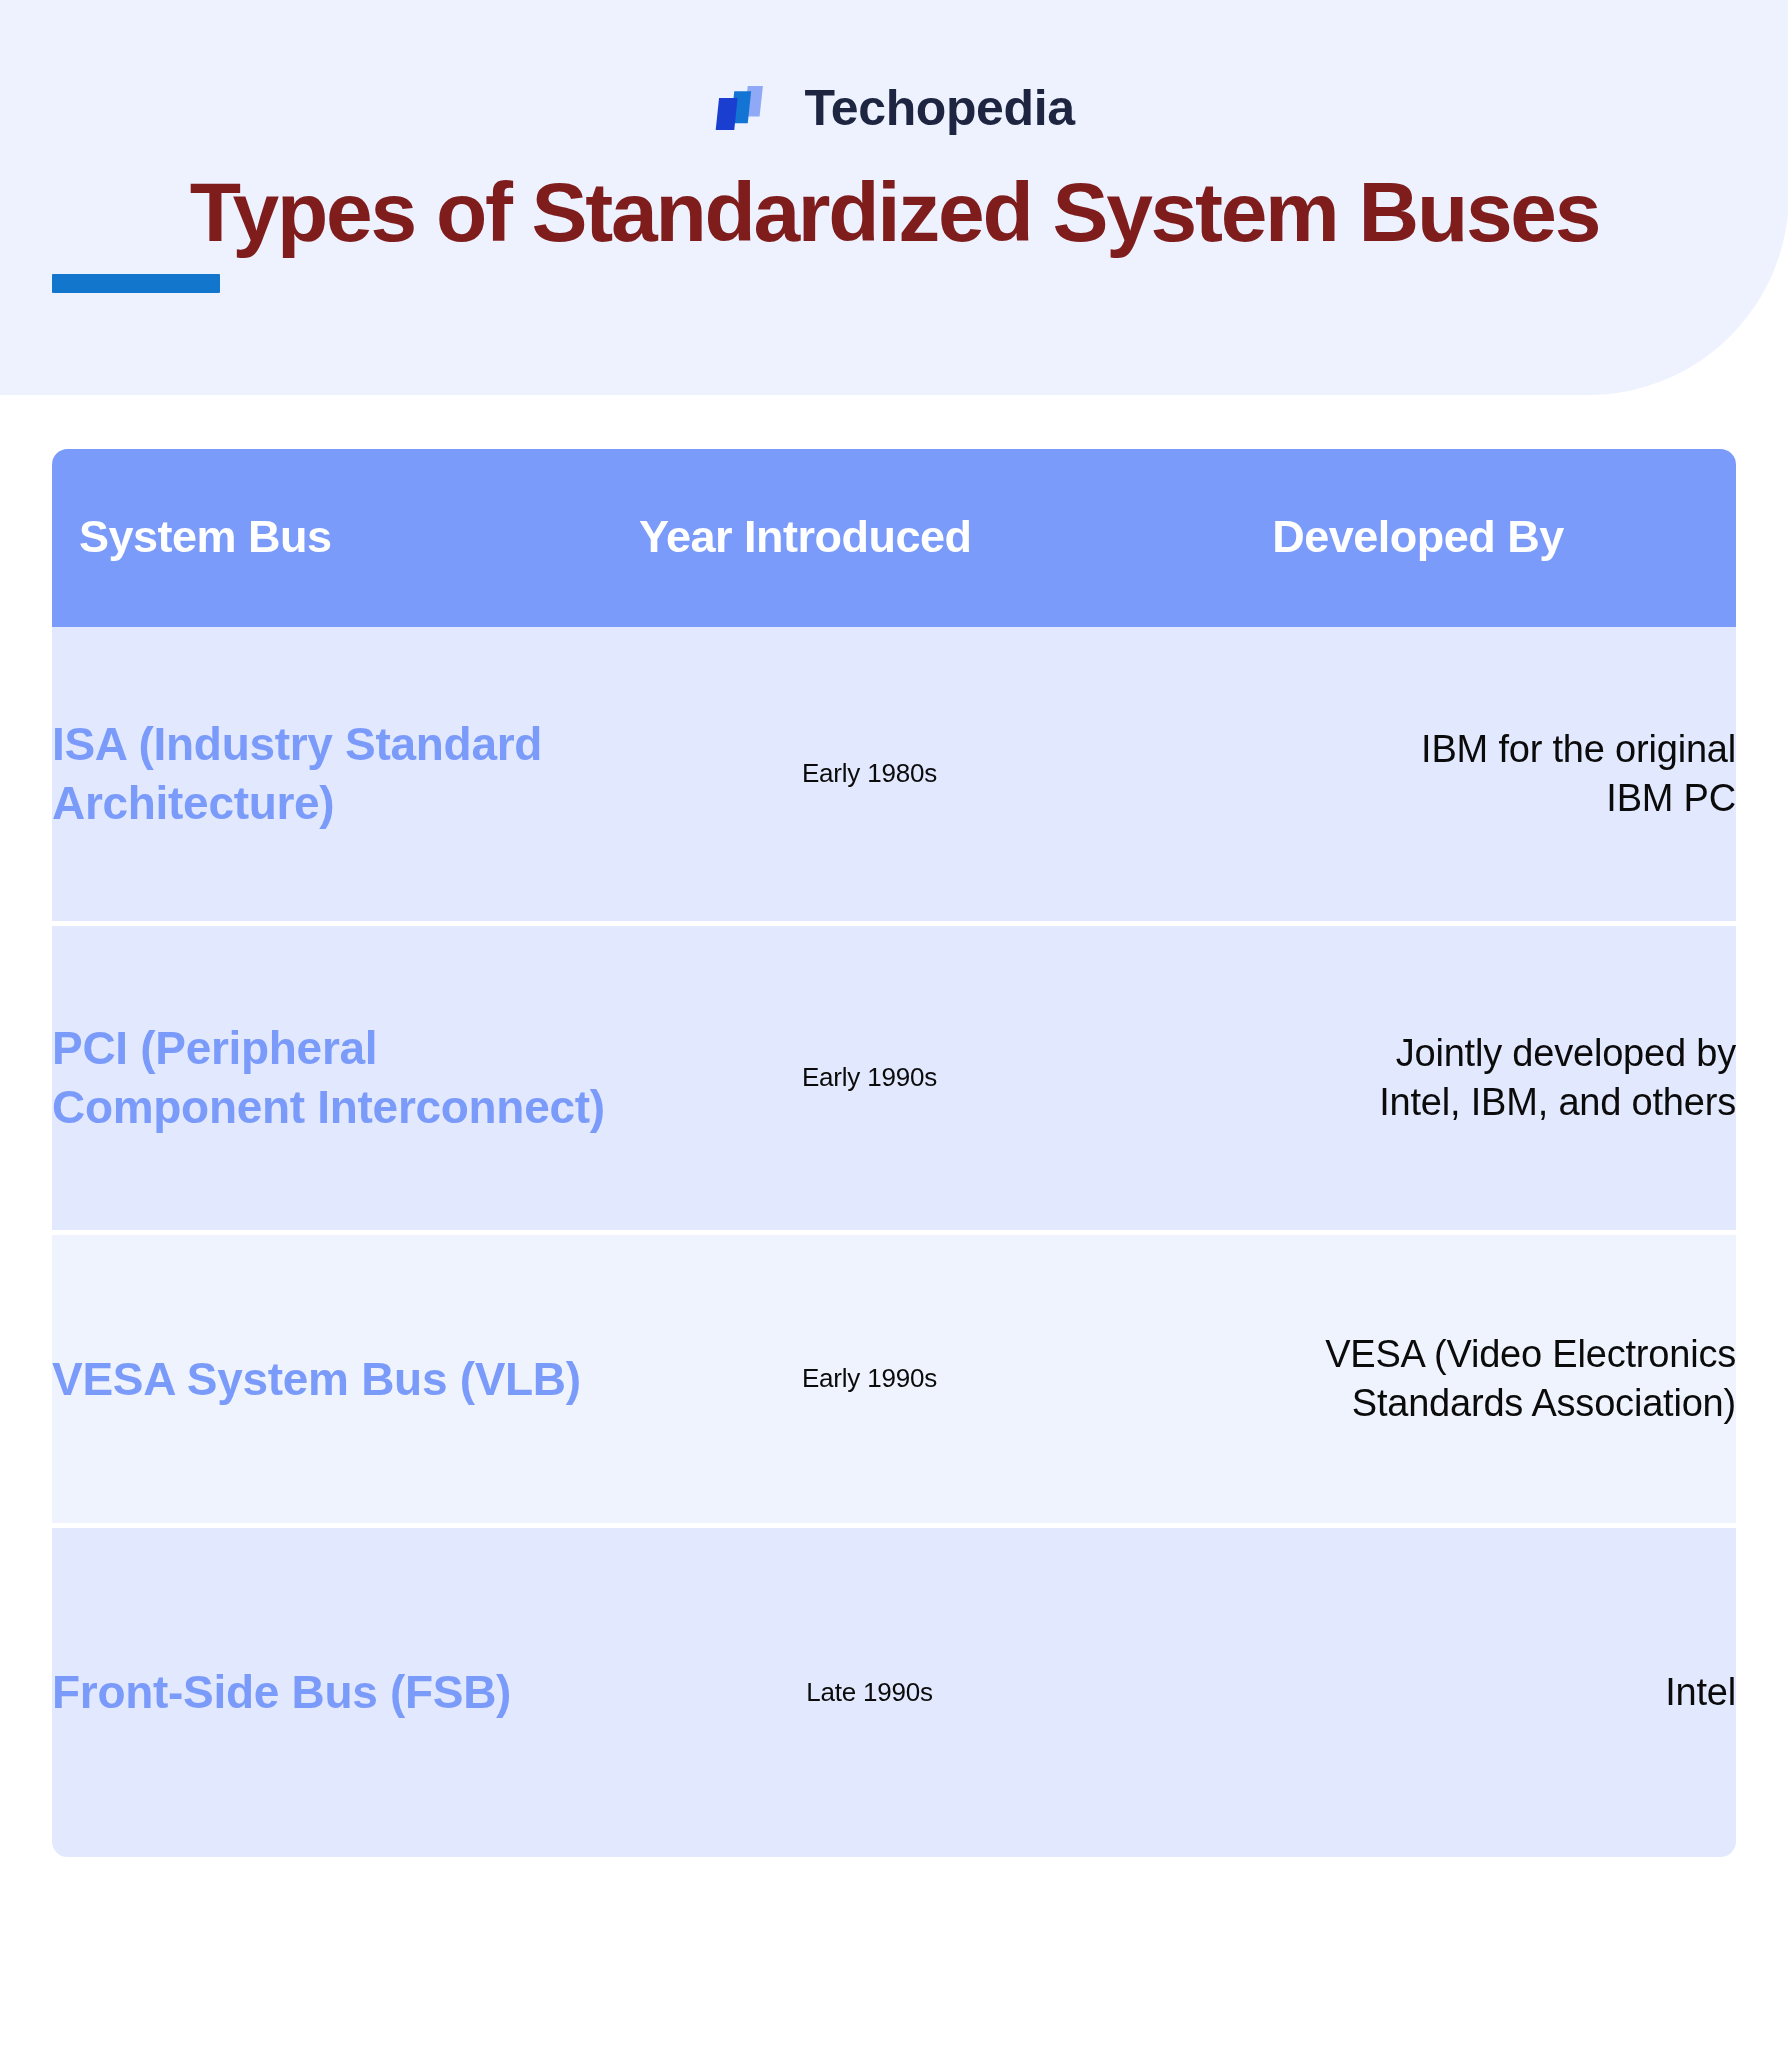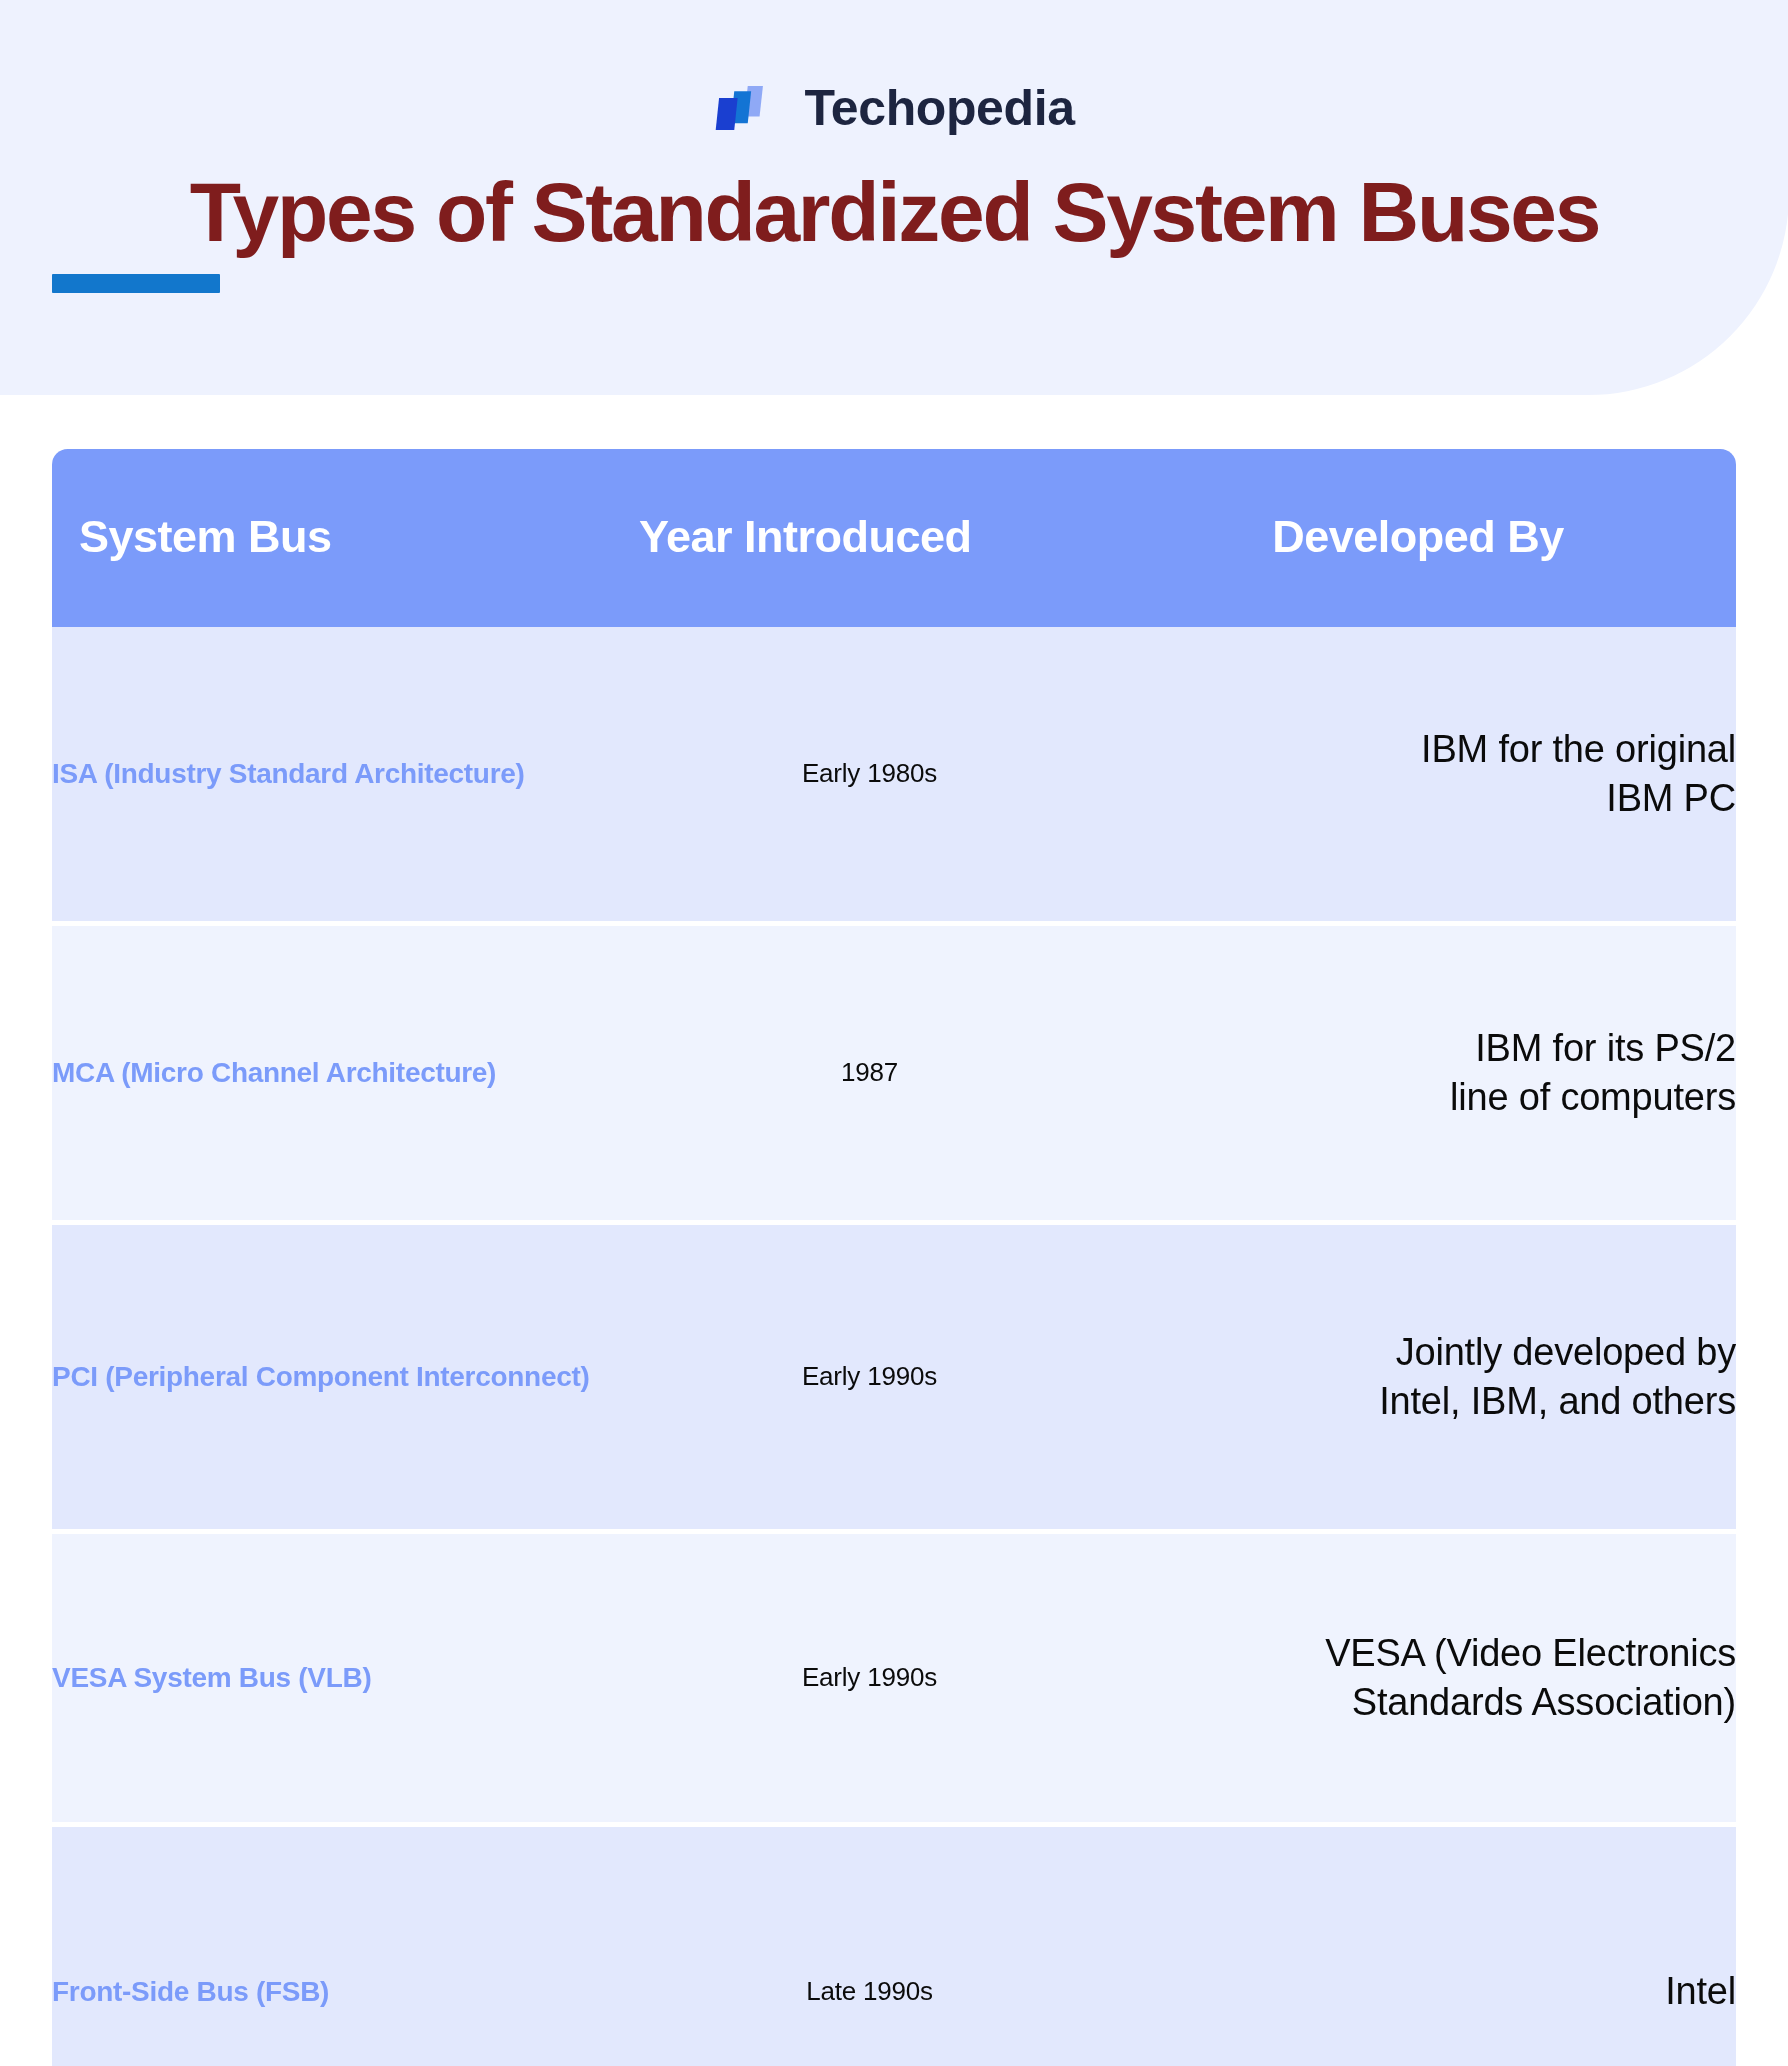--- a/index.html
+++ b/index.html
@@ -118,21 +118,21 @@
     vertical-align: middle;
     border-top: 5.2px solid #ffffff;
     line-height: 1.28;
   }
 
   .bus-table tbody tr:first-child td { border-top: none; }
 
   td.cell-name {
     color: #7b9bfa;
     font-weight: 700;
-    font-size: 28px;
+    font-size: 46px;
     letter-spacing: -0.3px;
     text-align: left;
     padding-left: 61px;
     padding-right: 35px;
     margin-top: 20px;
   }
 
   td.cell-year {
     color: #0b0b0b;
     font-weight: 400;
@@ -194,26 +194,20 @@
         <th class="col-dev">Developed By</th>
       </tr>
     </thead>
     <tbody>
       <tr class="row-odd row-h1">
         <td class="cell-name">ISA (Industry Standard Architecture)</td>
         <td class="cell-year">Early 1980s</td>
         <td class="cell-dev nowrap-lines">IBM for the original
 IBM PC</td>
       </tr>
-      <tr class="row-even row-h2">
-        <td class="cell-name">MCA (Micro Channel Architecture)</td>
-        <td class="cell-year">1987</td>
-        <td class="cell-dev nowrap-lines">IBM for its PS/2
-line of computers</td>
-      </tr>
       <tr class="row-odd row-h3">
         <td class="cell-name">PCI (Peripheral Component Interconnect)</td>
         <td class="cell-year">Early 1990s</td>
         <td class="cell-dev nowrap-lines">Jointly developed by
 Intel, IBM, and others</td>
       </tr>
       <tr class="row-even row-h4">
         <td class="cell-name">VESA System Bus (VLB)</td>
         <td class="cell-year">Early 1990s</td>
         <td class="cell-dev nowrap-lines">VESA (Video Electronics

